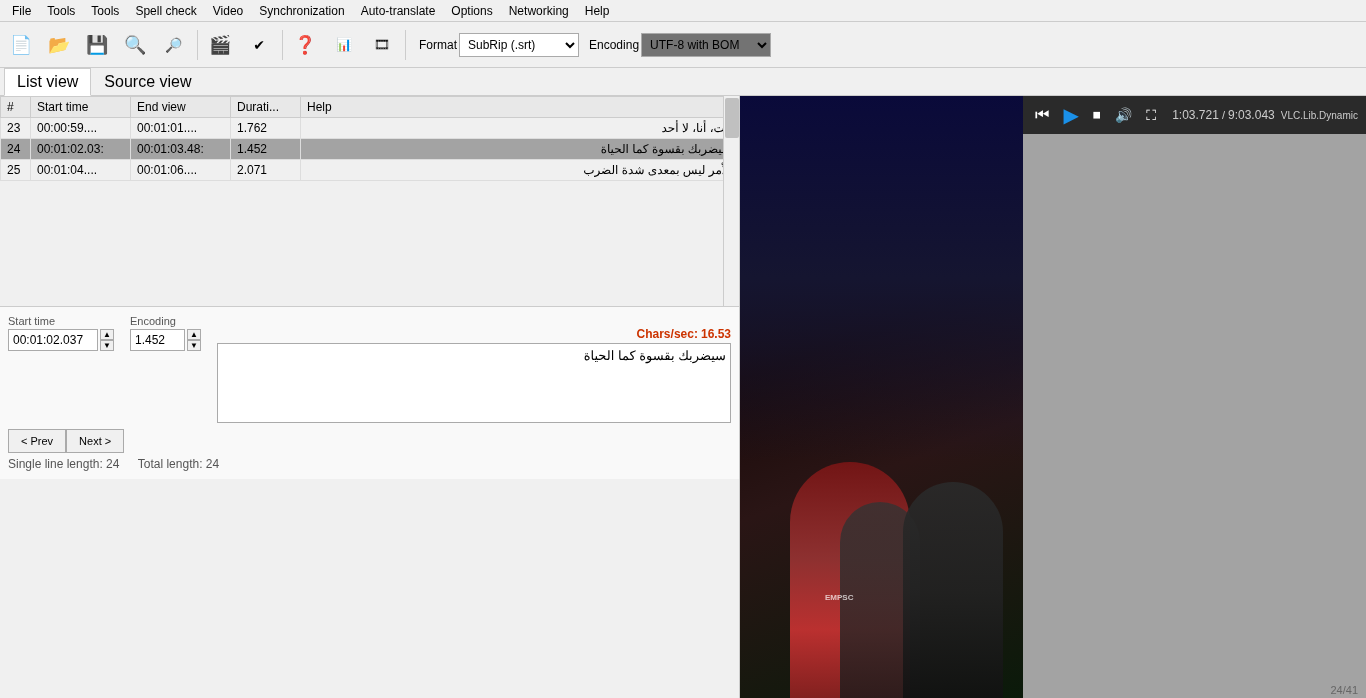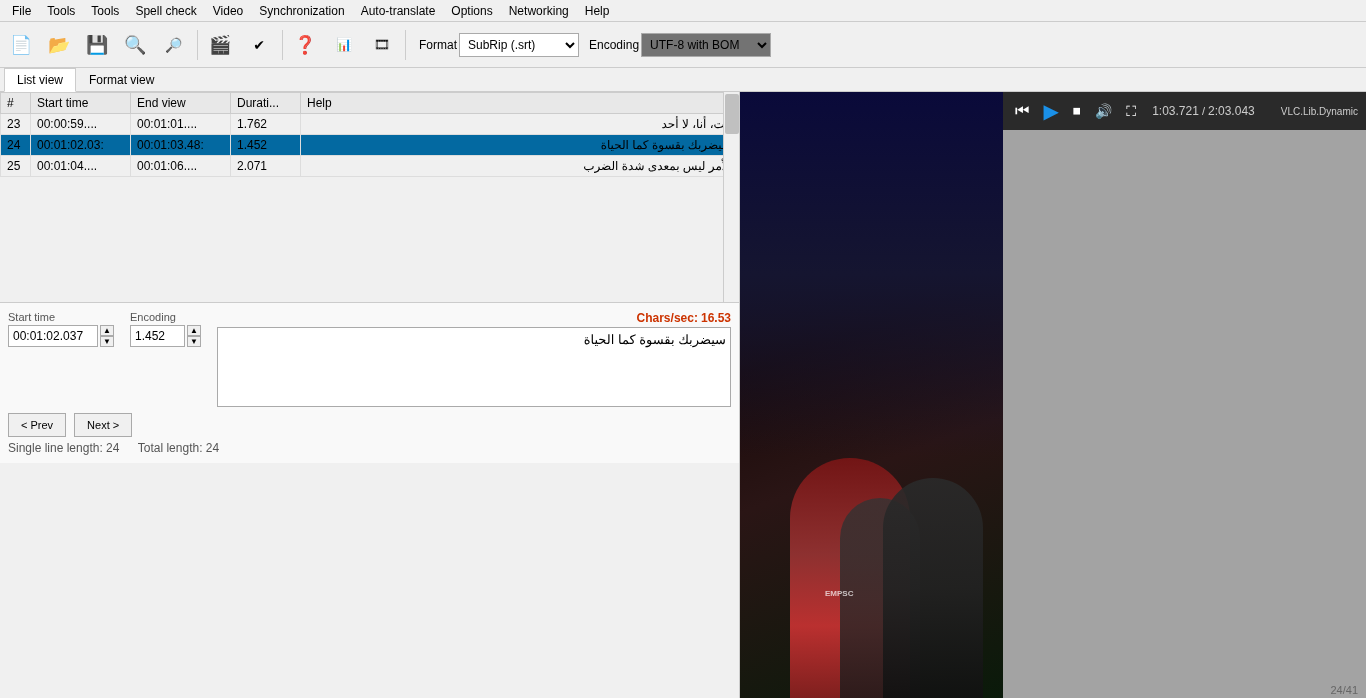--- a/index.html
+++ b/index.html
@@ -13,72 +13,72 @@
     .toolbar { background: #f0f0f0; display: flex; align-items: center; height: 46px; border-bottom: 1px solid #ccc; padding: 2px 4px; gap: 2px; }
     .toolbar-btn { width: 36px; height: 36px; background: #f0f0f0; border: 1px solid transparent; cursor: pointer; display: flex; align-items: center; justify-content: center; font-size: 18px; }
     .toolbar-sep { width: 1px; height: 30px; background: #ccc; margin: 0 3px; }
     .format-label { margin-left: 8px; font-size: 12px; }
     .format-select { height: 24px; border: 1px solid #aaa; background: white; padding: 0 4px; min-width: 120px; }
     .encoding-label { margin-left: 8px; font-size: 12px; }
     .encoding-select { height: 24px; border: 1px solid #aaa; background: #737373; padding: 0 4px; min-width: 130px; }
 
     
     .view-tabs { display: flex; background: #f0f0f0; border-bottom: 1px solid #ccc; padding: 0 4px; }
-    .view-tab { padding: 4px 12px; cursor: pointer; border: 1px solid transparent; border-bottom: none; font-size: 12px; }
+    .view-tab { padding: 4px 12px; cursor: pointer; border: 1px solid transparent; border-bottom: none; font-size: 16px; }
     .view-tab.active { background: white; border: 1px solid #ccc; border-bottom: 1px solid white; margin-bottom: -1px; }
 
     
     .main-layout { display: flex; height: calc(698px - 22px - 46px - 24px); }
 
     
     .left-panel { width: 740px; display: flex; flex-direction: column; border-right: 1px solid #ccc; }
 
     
     .subtitle-table-wrapper { flex: 0 0 auto; height: 210px; overflow: hidden; position: relative; }
     .subtitle-table { width: 100%; border-collapse: collapse; }
     .subtitle-table th { background: #e8e8e8; border: 1px solid #ccc; padding: 3px 6px; text-align: left; font-weight: normal; }
     .subtitle-table td { border: 1px solid #ddd; padding: 3px 6px; white-space: nowrap; overflow: hidden; }
-    .subtitle-table tr.selected td { background: #0369a1; }
+    .subtitle-table tr.selected td { background: #a3a3a3; }
     .col-num { width: 30px; }
     .col-start { width: 100px; }
     .col-end { width: 100px; }
     .col-dur { width: 70px; }
     .col-text { width: auto; direction: rtl; text-align: right; }
     .scrollbar-v { position: absolute; right: 0; top: 0; bottom: 0; width: 16px; background: #f0f0f0; border-left: 1px solid #ccc; }
     .scrollbar-thumb { width: 14px; height: 40px; background: #c0c0c0; margin: 2px auto; border-radius: 2px; }
 
     
     .edit-panel { padding: 8px; border-top: 1px solid #ccc; background: #f9f9f9; }
     .edit-row1 { display: flex; align-items: flex-start; gap: 16px; }
     .edit-field { display: flex; flex-direction: column; }
     .edit-field label { font-size: 11px; color: #555; margin-bottom: 2px; }
     .edit-time-input { display: flex; gap: 2px; }
     .edit-time-box { height: 22px; width: 90px; border: 1px solid #aaa; padding: 0 4px; background: white; }
     .spin-btns { display: flex; flex-direction: column; }
     .spin-btn { width: 14px; height: 11px; border: 1px solid #aaa; background: #f0f0f0; cursor: pointer; display: flex; align-items: center; justify-content: center; font-size: 8px; line-height: 1; }
     .duration-box { height: 22px; width: 55px; border: 1px solid #aaa; padding: 0 4px; background: white; }
-    .text-area-wrapper { flex: 1; display: flex; flex-direction: column; }
+    .text-area-wrapper { flex: 1; display: flex; flex-direction: column; margin-top: 12px; }
     .chars-sec { font-size: 11px; color: #333; text-align: right; margin-bottom: 2px; }
     .chars-sec span { color: #cc3300; font-weight: bold; }
     .text-textarea { width: 100%; height: 80px; border: 1px solid #aaa; padding: 4px; resize: none; direction: rtl; text-align: right; font-size: 13px; background: white; }
     .action-btns { display: flex; flex-direction: column; gap: 4px; margin-left: 4px; }
     .action-btn { width: 70px; height: 26px; border: 1px solid #aaa; background: #f0f0f0; cursor: pointer; font-size: 11px; }
-    .prev-next-row { display: flex; align-items: flex-start; gap: 8px; margin-top: 6px; }
+    .prev-next-row { display: flex; align-items: flex-start; margin-top: 6px; }
     .prev-next-btn { height: 24px; padding: 0 12px; border: 1px solid #aaa; background: #f0f0f0; cursor: pointer; font-size: 11px; }
     .length-info { font-size: 11px; color: #555; margin-top: 4px; }
 
     
     .right-panel { flex: 1; display: flex; flex-direction: row; background: #a3a3a3; }
     .video-area { flex: 1; background: #1a1a2e; position: relative; overflow: hidden; }
     .video-controls { background: #2a2a2a; height: 38px; display: flex; align-items: center; padding: 0 8px; gap: 6px; }
     .vc-btn { background: none; border: none; color: white; cursor: pointer; font-size: 16px; padding: 2px 4px; }
     .vc-progress { flex: 1; height: 6px; background: #555; border-radius: 3px; position: relative; cursor: pointer; }
     .vc-progress-fill { height: 100%; background: #2196F3; border-radius: 3px; width: 51%; }
     .vc-time { color: #ccc; font-size: 11px; white-space: nowrap; }
-    .vc-vlc-label { color: #ccc; font-size: 10px; margin-left: 20px; }
+    .vc-vlc-label { color: #ccc; font-size: 10px; }
     .video-scene { width: 100%; height: 100%; position: relative; overflow: hidden; }
   </style>
 </head>
 <body>
 
 <div class="menu-bar">
   <span>File</span>
   <span>Tools</span>
   <span>Tools</span>
   <span>Spell check</span>
@@ -109,21 +109,21 @@
     <option>SubRip (.srt)</option>
   </select>
   <span class="encoding-label">Encoding</span>
   <select class="encoding-select">
     <option>UTF-8 with BOM</option>
   </select>
 </div>
 
 <div class="view-tabs">
   <div class="view-tab active">List view</div>
-  <div class="view-tab">Format view</div>
+  <div class="view-tab">Source view</div>
 </div>
 
 <div class="main-layout">
 
   <div class="left-panel">
 
     <div class="subtitle-table-wrapper">
       <table class="subtitle-table">
         <thead>
           <tr>
@@ -223,20 +223,20 @@
     <div class="video-controls">
       <button class="vc-btn">⏮</button>
       <button class="vc-btn" style="color:#1a90e8;font-size:20px;">▶</button>
       <button class="vc-btn">⏹</button>
       <button class="vc-btn" style="font-size:14px;">🔊</button>
       <button class="vc-btn" style="font-size:14px;">⛶</button>
       <div class="vc-progress">
         <div class="vc-progress-fill"></div>
       </div>
       <span class="vc-time">
-        <span>1:03.721</span> / <span>2:03.043</span>
+        <span>1:03.721</span> / <span>9:03.043</span>
       </span>
       <span class="vc-vlc-label">VLC.Lib.Dynamic</span>
     </div>
   </div>
 </div>
 
 <div style="position:fixed;bottom:2px;right:8px;font-size:11px;color:#666;">24/41</div>
 
 </body></html>

